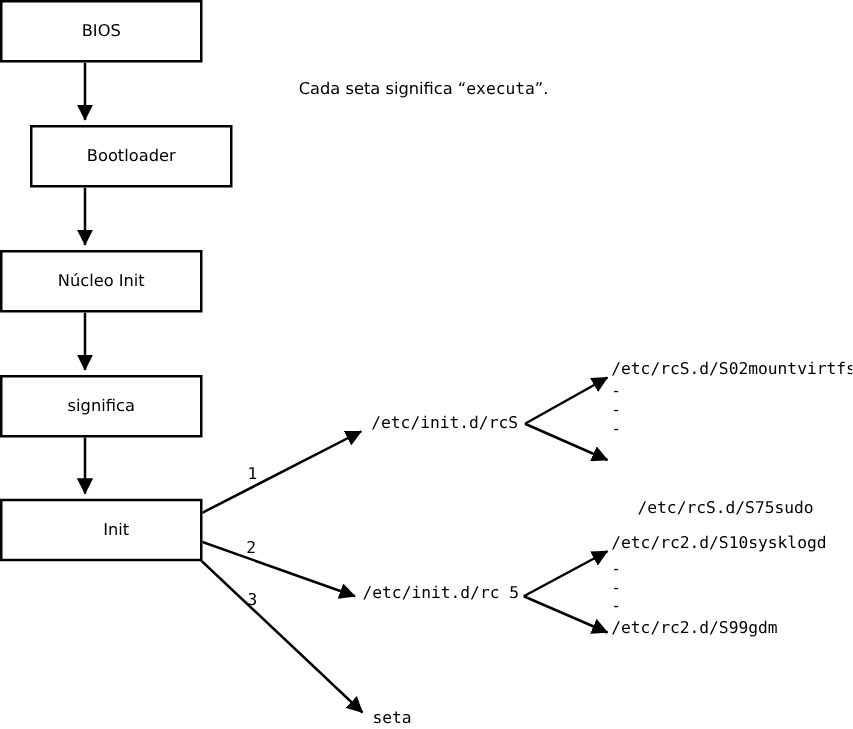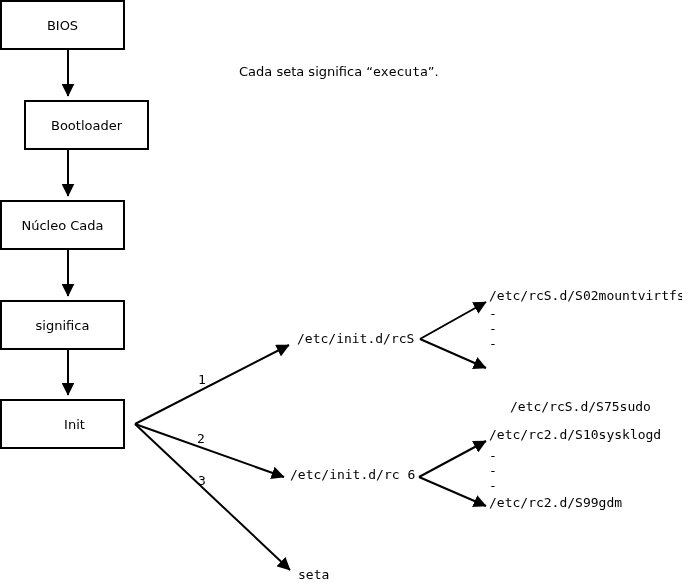--- a/index.html
+++ b/index.html
@@ -16,21 +16,21 @@
     overflow: hidden;
   }
   .diagram-svg {
     position: absolute;
     left: 0; top: 0;
     width: 682px; height: 583px;
   }
   .box {
     position: absolute;
     left: 0;
-    width: 125px;
+    width: 162px;
     height: 50px;
     border: 2px solid #000000;
     background: #ffffff;
     display: flex;
     align-items: center;
     justify-content: center;
     font-size: 13px;
     line-height: 1;
     white-space: nowrap;
   }
@@ -84,30 +84,30 @@
 
       <line x1="419" y1="477" x2="486" y2="441" marker-end="url(#ah)"></line>
       <line x1="419" y1="477" x2="486" y2="506" marker-end="url(#ah)"></line>
     </g>
   </svg>
 
   <div class="note"><span>Cada seta significa </span><span>“</span><span class="tt">executa</span><span>”</span><span>.</span></div>
 
   <div class="box" style="top:0px;">BIOS</div>
   <div class="box" style="top:100px;margin-left:24px;">Bootloader</div>
-  <div class="box" style="top:200px;">Núcleo Cada</div>
+  <div class="box" style="top:200px;">Núcleo Init</div>
   <div class="box" style="top:300px;">significa</div>
   <div class="box" style="top:399px;padding-left:24px;">Init</div>
 
   <div class="branch-num" style="left:198px; top:372px;">1</div>
   <div class="branch-num" style="left:197px; top:431px;">2</div>
   <div class="branch-num" style="left:198px; top:473px;">3</div>
 
   <div class="mono-label" style="left:297px; top:331px;text-align:center;">/etc/init.d/rcS</div>
-  <div class="mono-label" style="left:290px; top:467px;">/etc/init.d/rc 6</div>
+  <div class="mono-label" style="left:290px; top:467px;">/etc/init.d/rc 5</div>
   <div class="mono-label" style="left:298px; top:567px;">seta</div>
 
   <div class="mono-label" style="left:489px; top:288px;">/etc/rcS.d/S02mountvirtfs</div>
   <div class="mono-label dash" style="left:489px; top:306px;">-</div>
   <div class="mono-label dash" style="left:489px; top:321px;">-</div>
   <div class="mono-label dash" style="left:489px; top:336px;">-</div>
   <div class="mono-label" style="left:510px; top:355px;margin-top:44px;">/etc/rcS.d/S75sudo</div>
 
   <div class="mono-label" style="left:489px; top:427px;">/etc/rc2.d/S10sysklogd</div>
   <div class="mono-label dash" style="left:489px; top:448px;">-</div>

